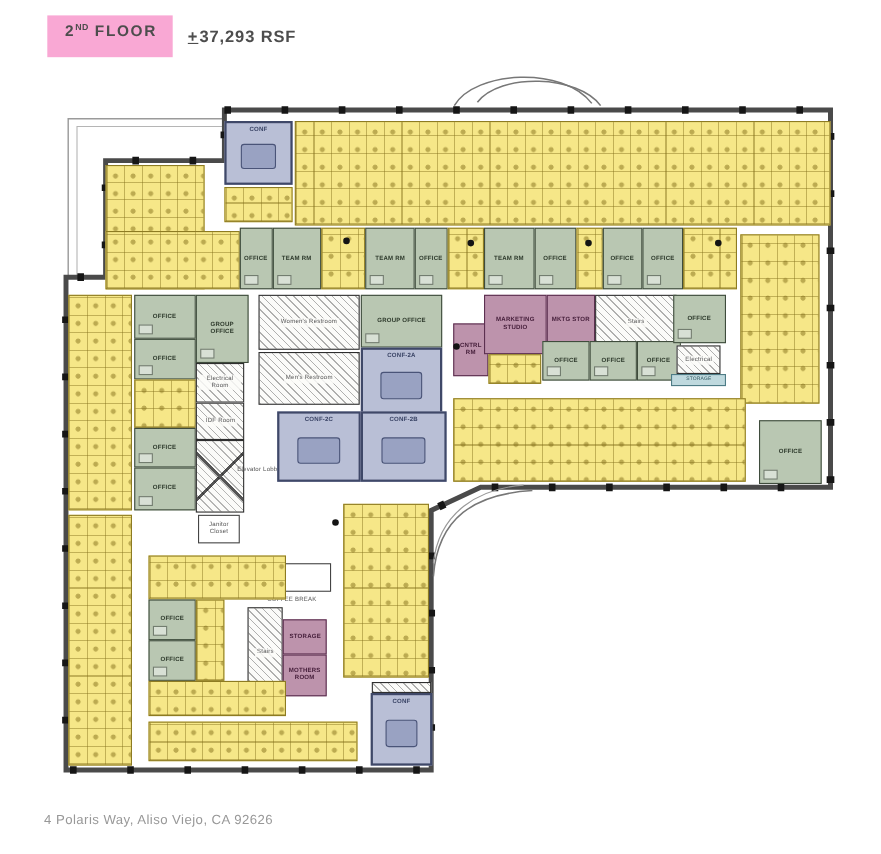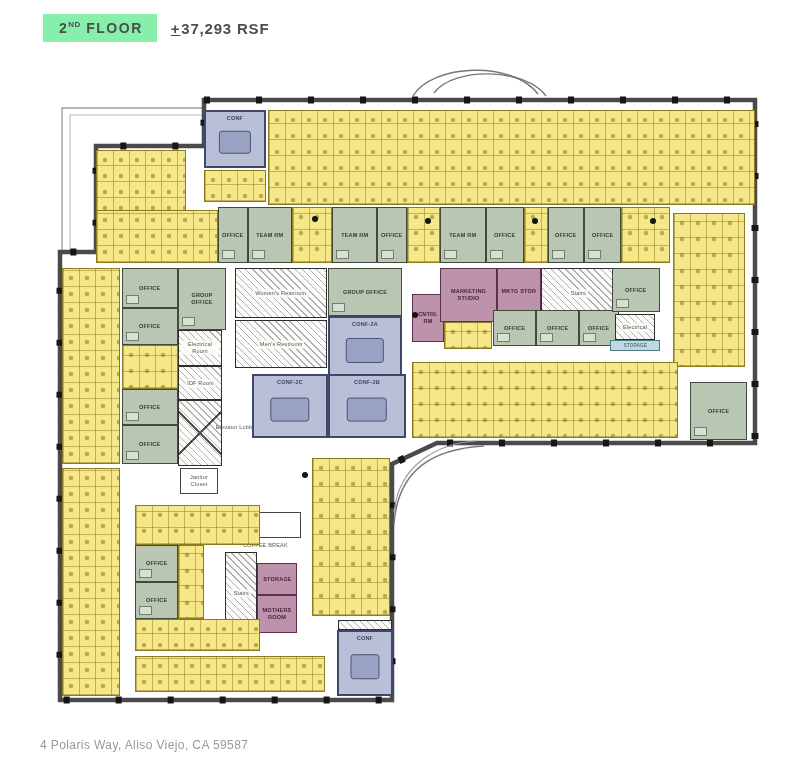--- a/index.html
+++ b/index.html
@@ -1,22 +1,22 @@
 <!DOCTYPE html>
 <html><head>
 <meta charset="utf-8">
 <style>
   html,body{margin:0;padding:0;background:#fff;}
   body{width:801px;height:776px;position:relative;overflow:hidden;
        font-family:"Liberation Sans",sans-serif;}
 
   
   .hdr{position:absolute;left:43px;top:14px;display:flex;align-items:center;gap:14px;}
-  .badge{background:#86efac;color:#4d4d4d;font-size:14px;font-weight:bold;
-         letter-spacing:1.5px;padding:6px 14px 6px 16px;white-space:nowrap;}
+  .badge{background:#f9a8d4;color:#4d4d4d;font-size:14px;font-weight:bold;
+         letter-spacing:1.5px;padding:6px 14px 16px 16px;white-space:nowrap;}
   .badge sup{font-size:8px;letter-spacing:.5px;}
   .rsf{color:#4d4d4d;font-size:15px;font-weight:bold;letter-spacing:.8px;white-space:nowrap;}
   .rsf u{text-decoration:underline;margin-right:1px;}
 
   
   .footer{position:absolute;left:40px;top:738px;color:#989898;font-size:12px;letter-spacing:.4px;}
 
   
   .plan{position:absolute;left:0;top:0;width:801px;height:776px;}
   .plan svg{position:absolute;left:0;top:0;}
@@ -246,13 +246,13 @@
       <span class="rlabel">CONF</span>
     </div>
     <div class="col" style="left: 312px; top: 216px;"></div>
     <div class="col" style="left: 425px; top: 218px;"></div>
     <div class="col" style="left: 532px; top: 218px;"></div>
     <div class="col" style="left: 650px; top: 218px;"></div>
     <div class="col" style="left: 412px; top: 312px;"></div>
     <div class="col" style="left: 302px; top: 472px;"></div>
   </div>
 
-<div class="footer">4 Polaris Way, Aliso Viejo, CA 59587</div>
+<div class="footer">4 Polaris Way, Aliso Viejo, CA 92626</div>
 
 </body></html>

